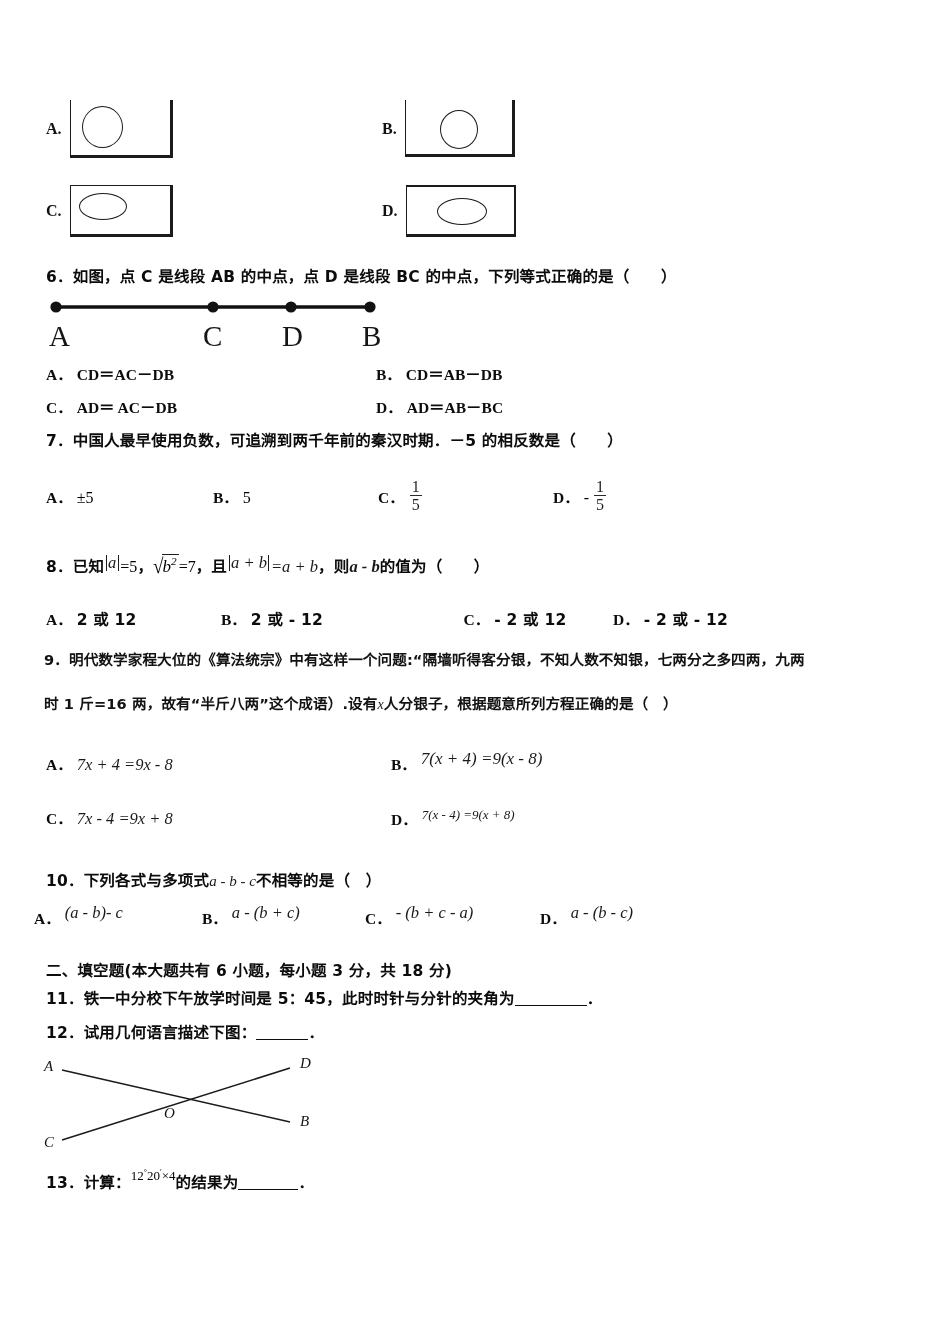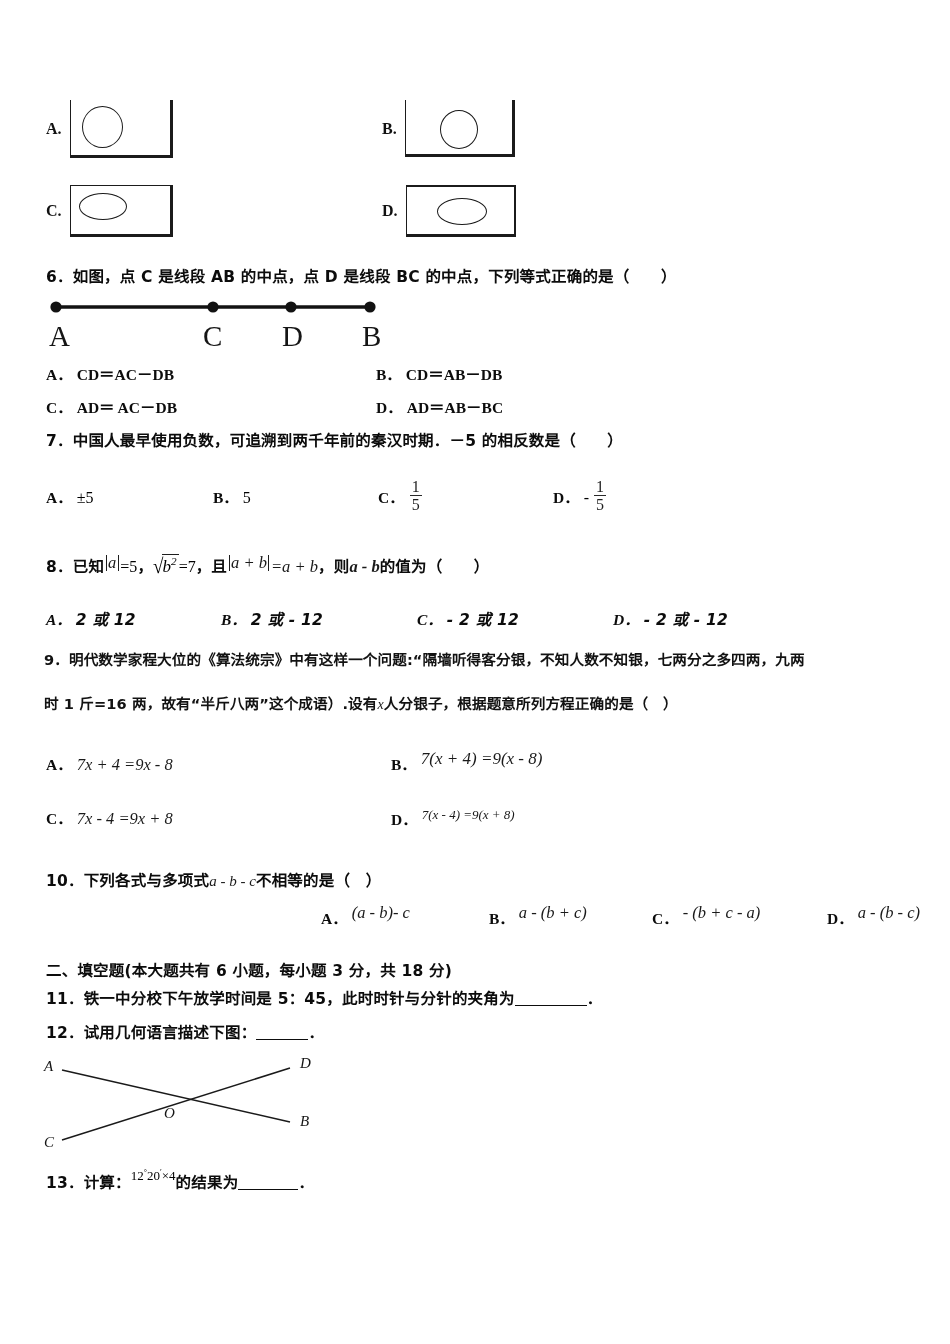--- a/index.html
+++ b/index.html
@@ -270,30 +270,30 @@
         <span class="num">1</span>
         <span class="den">5</span>
       </span>
     </div>
   </div>
 
   <div style="position:absolute; left:46px; top:556px; width:880px;">
     <span class="q-text">8．</span><span class="q-text">已知</span><span class="abs" style="font-size:16px; position:relative; top:-4px;"><span class="bar"></span><i class="math">a</i><span class="bar"></span></span><span class="mono-num" style="font-size:16px;">=5</span><span class="q-text">，</span><span class="radical" style="position:relative; top:-2px;"><span class="rad-sign">√</span><span class="rad-body"><i>b</i><sup class="sm">2</sup></span></span><span class="mono-num" style="font-size:16px;">=7</span><span class="q-text">，</span><span class="q-text">且</span><span class="abs" style="font-size:16px; position:relative; top:-4px;"><span class="bar"></span><i class="math">a + b</i><span class="bar"></span></span><i class="math">=a + b</i><span class="q-text">，</span><span class="q-text">则</span><i class="math" style="font-weight:bold;">a - b</i><span class="q-text">的值为（　　）</span>
   </div>
 
-  <div style="position:absolute; left:46px; top:607px; width:880px; display:flex;font-style:italic;">
+  <div style="position:absolute; left:46px; top:607px; width:880px; display:flex;">
     <div style="width:175px;">
       <span class="opt-label">A．</span>
       <span class="q-text">2 或 12</span>
     </div>
     <div style="width:196px;">
       <span class="opt-label">B．</span>
       <span class="q-text">2 或 - 12</span>
     </div>
-    <div style="width:196px;">
+    <div style="width:196px;text-align:center;">
       <span class="opt-label">C．</span>
       <span class="q-text">- 2 或 12</span>
     </div>
     <div>
       <span class="opt-label">D．</span>
       <span class="q-text">- 2 或 - 12</span>
     </div>
   </div>
 
   <div style="position:absolute; left:44px; top:648px; width:886px;">
@@ -325,21 +325,21 @@
         <span class="opt-label">D．</span>
         <span class="math" style="position:relative; top:-6px; font-size:13px;">7(x - 4) =9(x + 8)</span>
       </div>
     </div>
   </div>
 
   <div style="position:absolute; left:46px; top:870px; width:880px;">
     <span class="q-text">10．</span><span class="q-text">下列各式与多项式</span><span class="math" style="font-size:15px;">a - b - c</span><span class="q-text">不相等的是（　）</span>
   </div>
 
-  <div style="position:absolute; left:40px; top:906px; width:880px; display:flex; align-items:flex-end;justify-content:flex-end;">
+  <div style="position:absolute; left:34px; top:906px; width:880px; display:flex; align-items:flex-end;">
     <div style="width:168px;">
       <span class="opt-label">A．</span>
       <span class="math" style="position:relative; top:-6px;">(a - b)- c</span>
     </div>
     <div style="width:163px;">
       <span class="opt-label">B．</span>
       <span class="math" style="position:relative; top:-6px;">a - (b + c)</span>
     </div>
     <div style="width:175px;">
       <span class="opt-label">C．</span>

